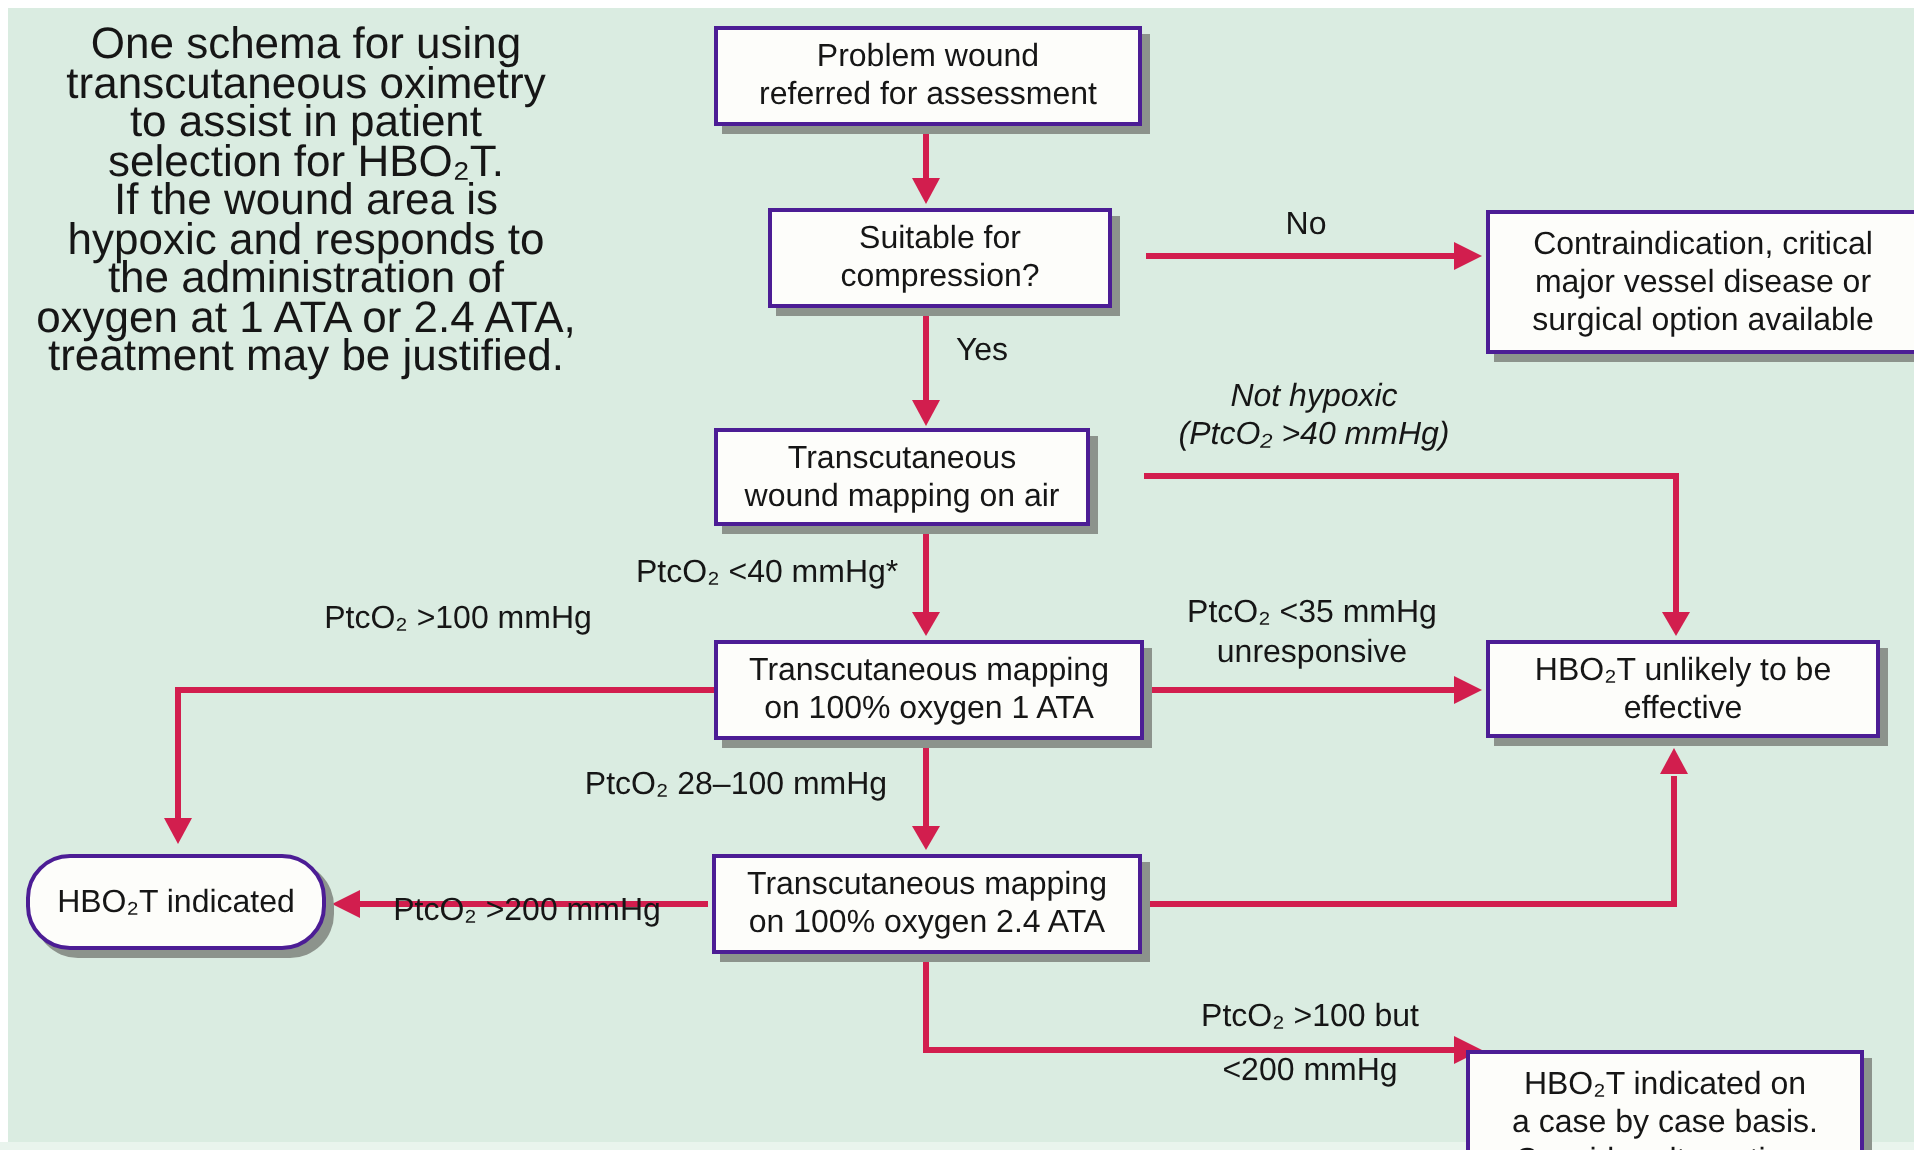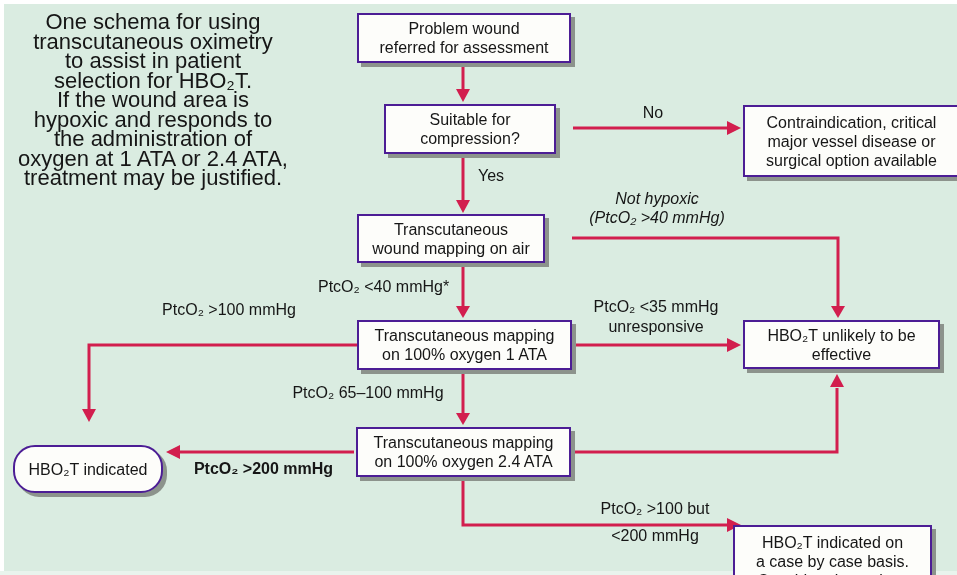--- a/index.html
+++ b/index.html
@@ -33,32 +33,32 @@
     text-align:center;white-space:pre-line;
     font-size:22px;line-height:19.5px;
   }
   
   #node-assessment{left:357px;top:13px;width:214px;height:50px;}
   #node-compression{left:347px;top:104px;width:172px;height:50px;margin-left:37px;}
   #node-contraindication{left:743px;top:105px;width:217px;height:72px;}
   #node-air-mapping{left:357px;top:214px;width:188px;height:49px;}
   #node-oxygen-1ata{left:357px;top:320px;width:215px;height:50px;}
   #node-unlikely{left:743px;top:320px;width:197px;height:49px;}
-  #node-indicated{left:13px;top:445px;width:150px;height:48px;border-radius:22px;}
+  #node-indicated{left:13px;top:427px;width:150px;height:48px;border-radius:22px;}
   #node-oxygen-24ata{left:356px;top:427px;width:215px;height:50px;}
   #node-case-by-case{left:733px;top:486px;width:199px;height:72px;margin-top:39px;}
   
   #label-no{left:628px;top:103px;width:50px;}
   #label-yes{left:466px;top:166px;width:50px;}
   #label-not-hypoxic{left:574px;top:189px;width:166px;font-style:italic;}
   #label-below-40{left:318px;top:277px;width:138px;text-align:left;}
   #label-unresponsive{left:579px;top:297px;width:154px;line-height:20px;}
   #label-above-100{left:153px;top:300px;width:152px;}
   #label-mid-range{left:282px;top:383px;width:172px;}
-  #label-above-200{left:187px;top:459px;width:153px;font-weight:bold;}
+  #label-above-200{left:187px;top:446px;width:153px;}
   #label-below-100{left:583px;top:427px;width:170px;text-align:left;}
   #label-between{left:586px;top:495px;width:138px;line-height:27px;}
 </style>
 </head>
 <body>
 
 <div class="canvas">
 
   <div id="strip-top" class="scan-strip"></div>
   <div id="strip-left" class="scan-strip"></div>
@@ -131,18 +131,18 @@
 Consider alternatives</div>
 
   <div class="elabel" id="label-no">No</div>
   <div class="elabel" id="label-yes">Yes</div>
   <div class="elabel" id="label-not-hypoxic">Not hypoxic
 (PtcO₂ &gt;40 mmHg)</div>
   <div class="elabel" id="label-below-40">PtcO₂ &lt;40 mmHg*</div>
   <div class="elabel" id="label-unresponsive">PtcO₂ &lt;35 mmHg
 unresponsive</div>
   <div class="elabel" id="label-above-100">PtcO₂ &gt;100 mmHg</div>
-  <div class="elabel" id="label-mid-range">PtcO₂ 65–100 mmHg</div>
+  <div class="elabel" id="label-mid-range">PtcO₂ 28–100 mmHg</div>
   <div class="elabel" id="label-above-200">PtcO₂ &gt;200 mmHg</div>
   <div class="elabel" id="label-between">PtcO₂ &gt;100 but
 &lt;200 mmHg</div>
 
 </div>
 
 </body></html>

